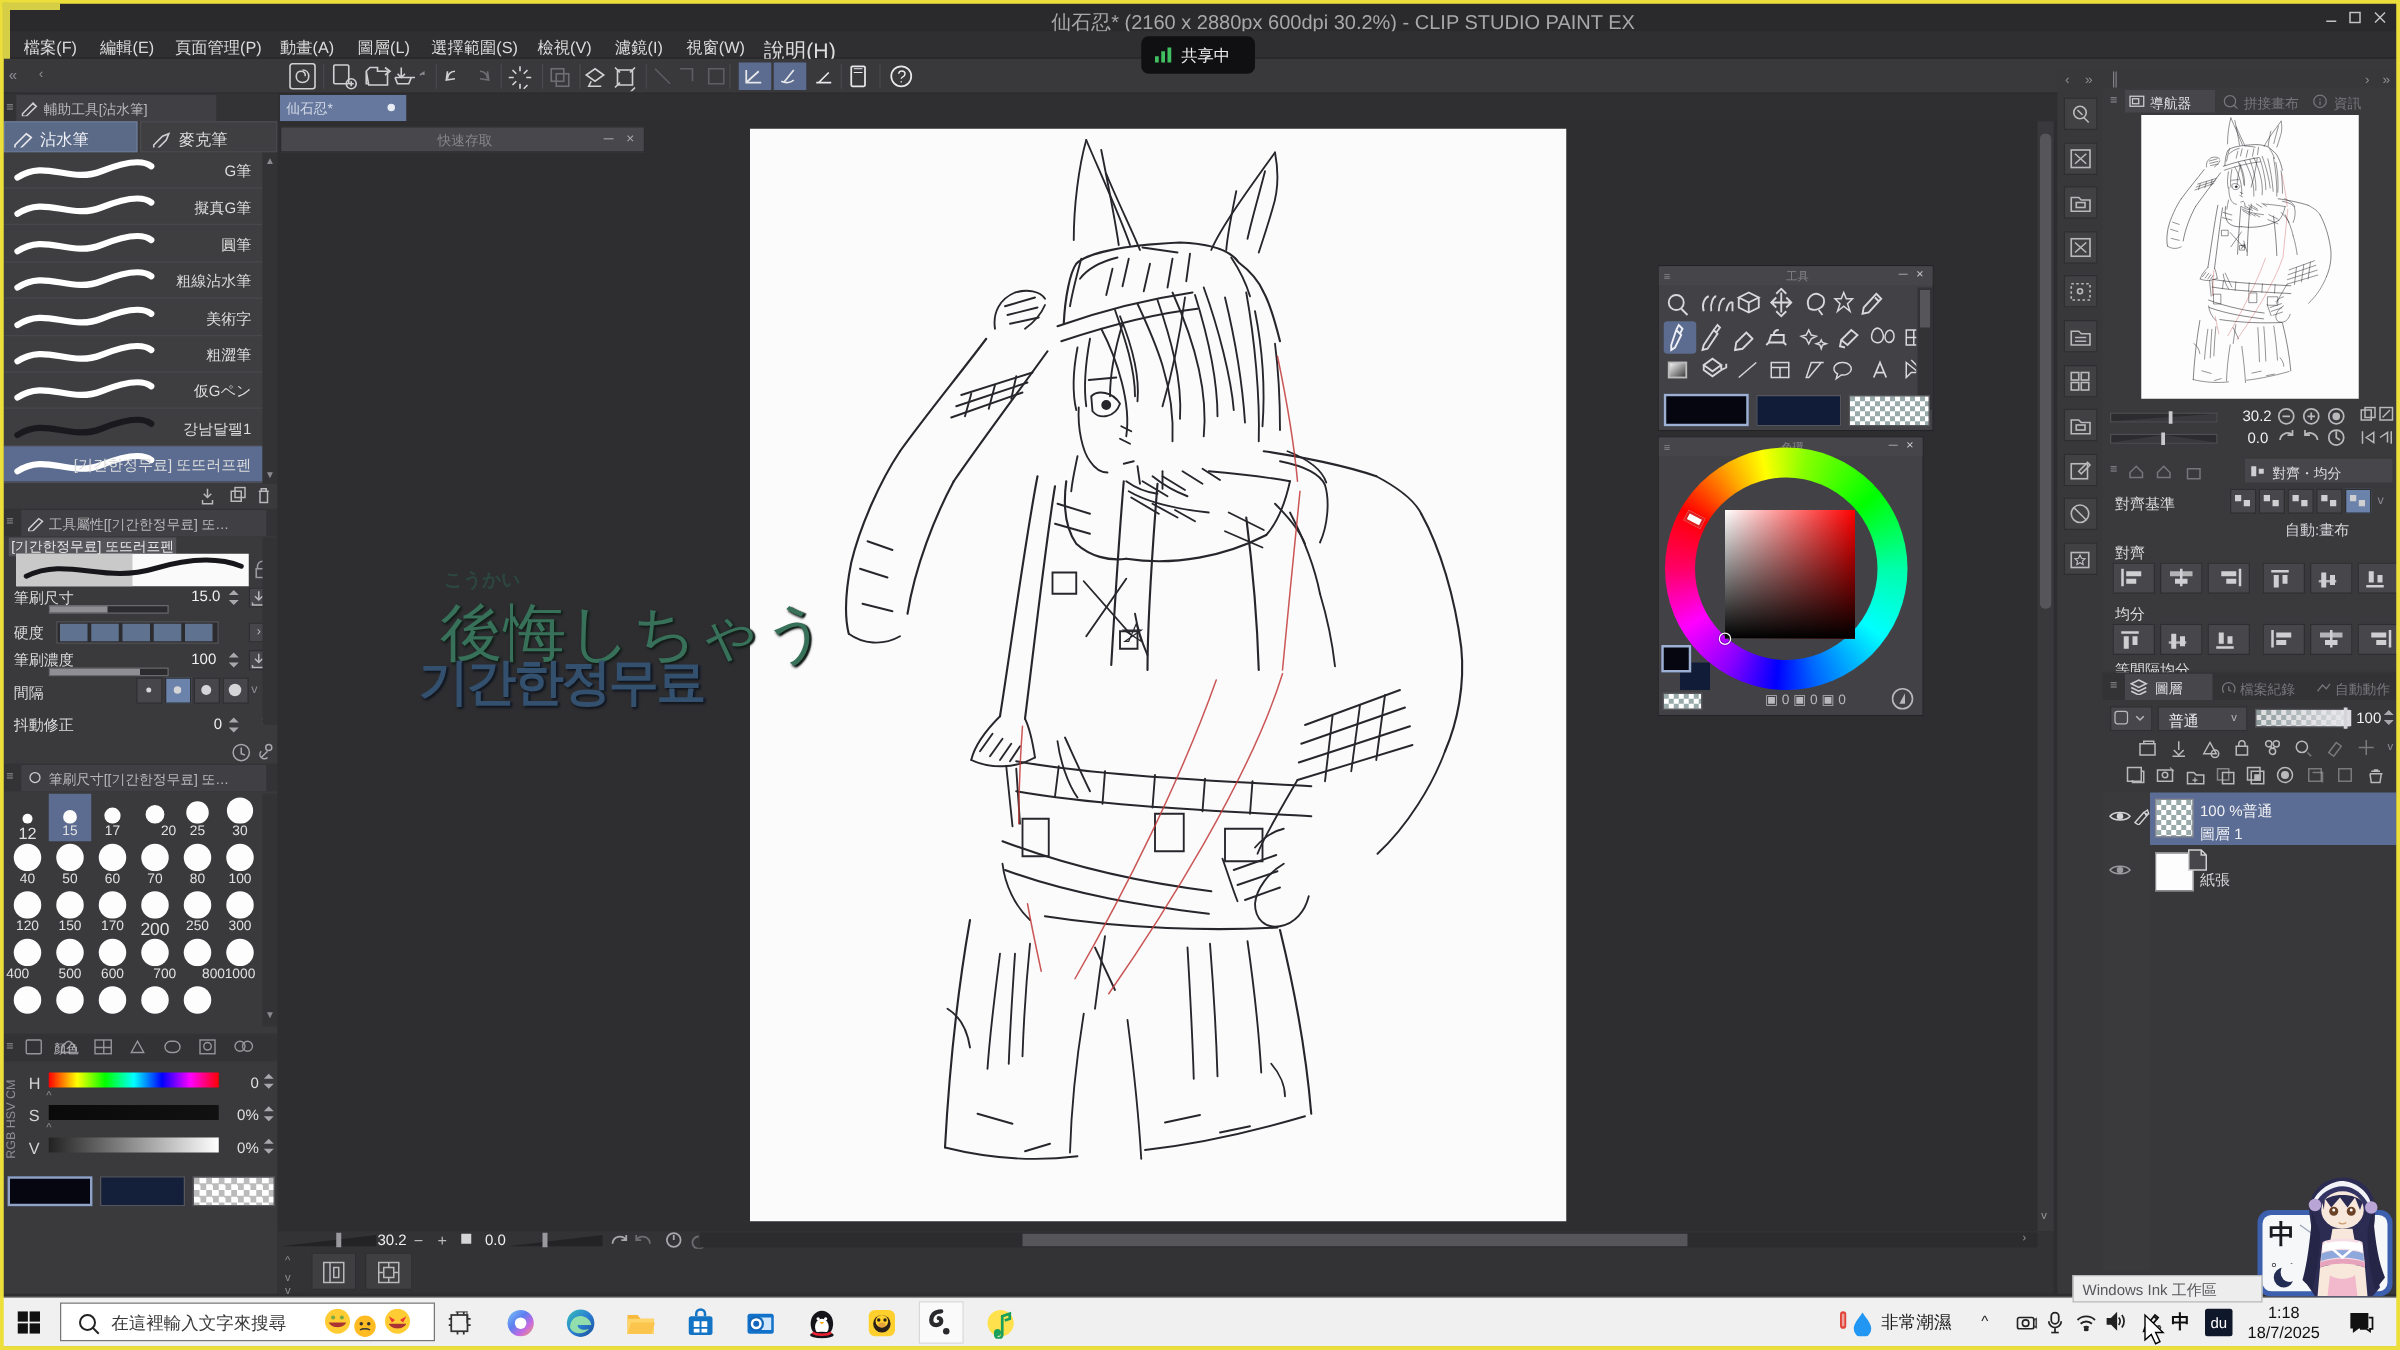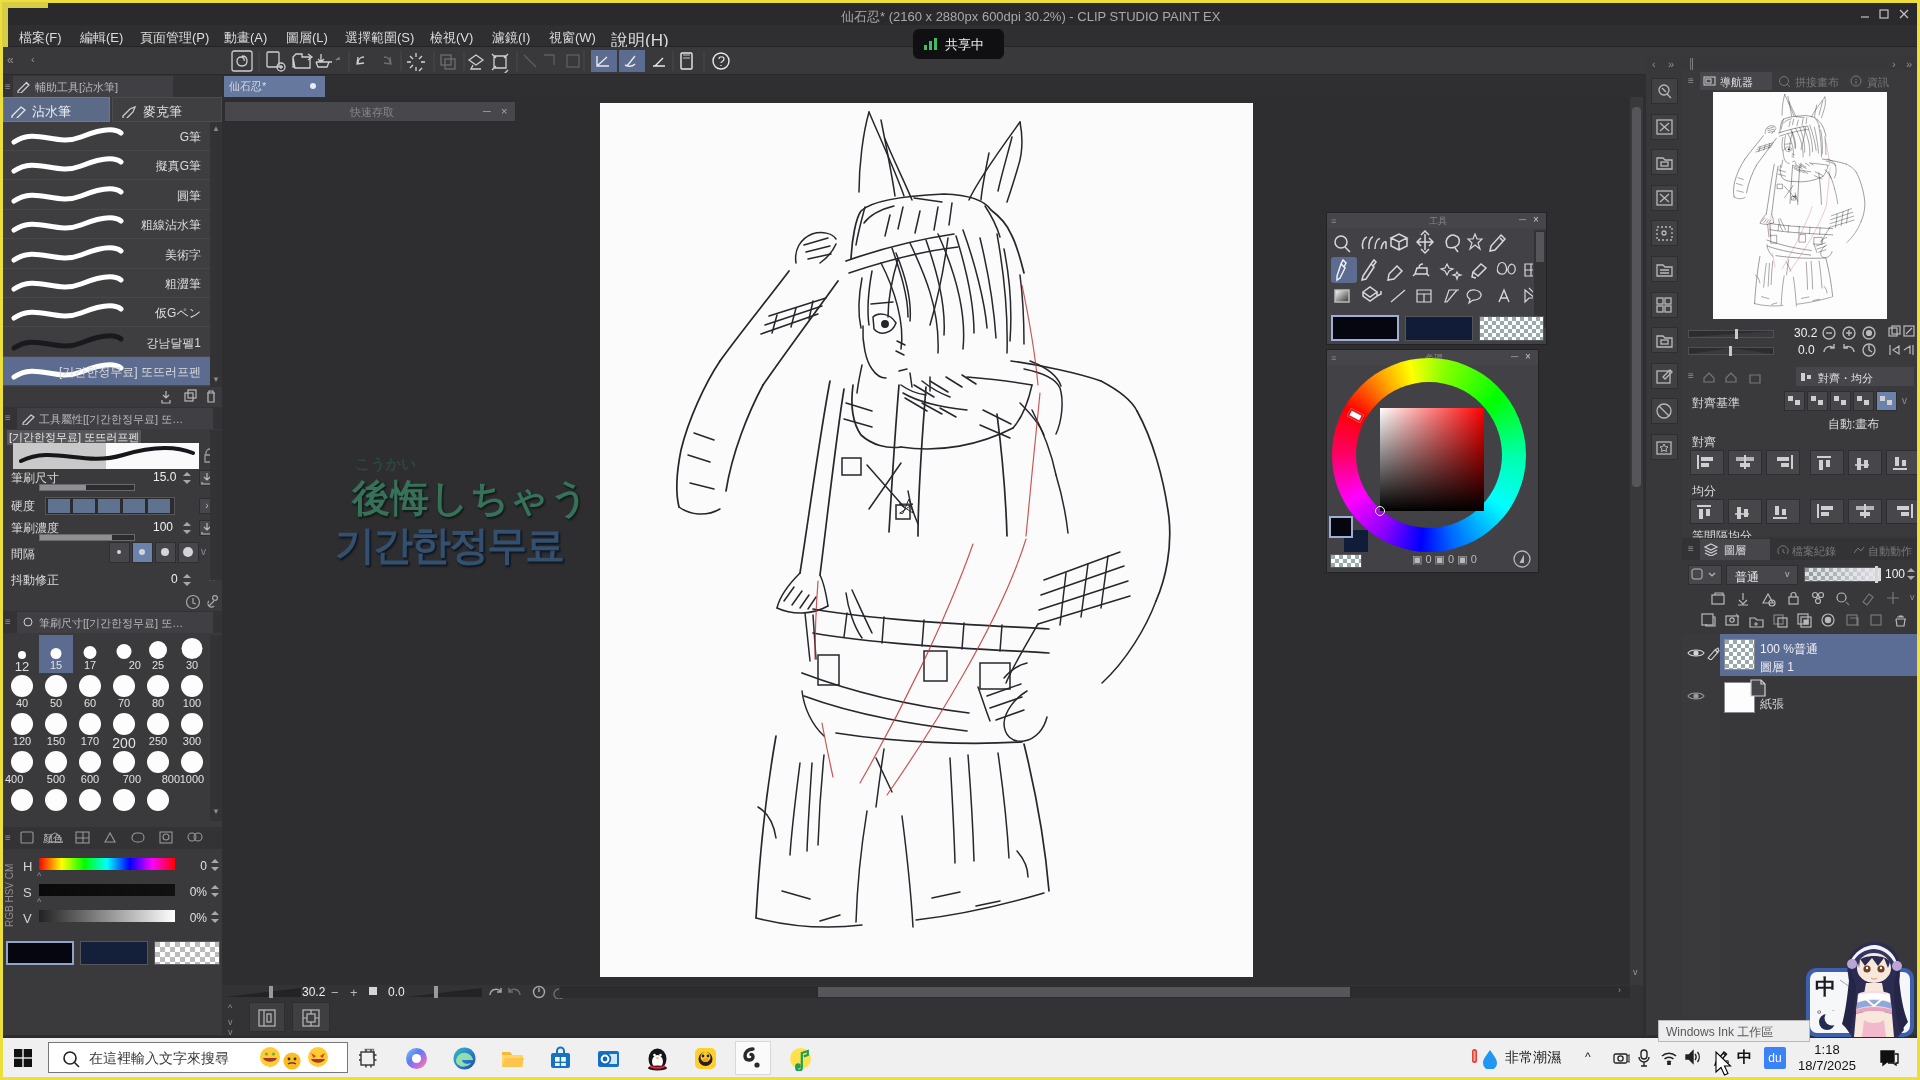--- a/index.html
+++ b/index.html
@@ -11,21 +11,21 @@
 .ck{background:conic-gradient(#fff 0 25%,#bbb 0 50%,#fff 0 75%,#bbb 0) 0 0/10px 10px}
 .ck2{background:conic-gradient(#fff 0 25%,#9aa 0 50%,#fff 0 75%,#9aa 0) 0 0/8px 8px}
 </style></head><body>
 
 <div class="a" style="left:0;top:0;width:1920px;height:1080px;border:3px solid #ecdf3c;z-index:90;pointer-events:none"></div>
 <div class="a" style="left:2px;top:2px;width:46px;height:6px;background:#d6ce44;z-index:91"></div>
 <div class="a" style="left:2px;top:2px;width:6px;height:45px;background:#d6ce44;z-index:91"></div>
 <div class="a" style="left:0;top:1077px;width:1920px;height:3px;background:#ecdf3c;z-index:91"></div>
 
 <div class="a" style="left:3px;top:3px;width:1914px;height:22px;background:#2a2a2c">
-<div class="a dim" style="left:838px;top:5px;font-size:13px;color:#a8a8aa">仙石忍* (2160 x 2880px 600dpi 30.2%)  - CLIP STUDIO PAINT EX</div>
+<div class="a dim" style="left:838px;top:5px;font-size:16px;color:#a8a8aa">仙石忍* (2160 x 2880px 600dpi 30.2%)  - CLIP STUDIO PAINT EX</div>
 <div class="a" style="left:1855px;top:4px;width:54px;height:14px">
 <svg width="54" height="14">
         <g stroke="#c3c3c5" stroke-width="1.2" fill="none">
           <path d="M3 10h8"></path>
           <rect x="22" y="3" width="8" height="8"></rect>
           <path d="M42 3l8 8M50 3l-8 8"></path>
         </g>
       </svg>
     </div>
 </div>
@@ -721,21 +721,21 @@
     </svg>
 </div>
 
 <div class="a" style="left:224px;top:101px;width:292px;height:21px;background:#48484c;border:1px solid #2c2c2e;z-index:20">
 <div class="a" style="left:125px;top:3px;font-size:11px;color:#85858a">快速存取</div>
 <div class="a" style="left:258px;top:3px;font-size:11px;color:#aaa">─</div>
 <div class="a" style="left:276px;top:3px;font-size:11px;color:#aaa">×</div>
 </div>
 
 <div class="a" style="left:355px;top:455px;font-size:15px;color:#2c473f;z-index:5;font-weight:bold">こうかい</div>
-<div class="a" style="left:352px;top:473px;font-size:38px;color:#38715a;z-index:5;font-weight:bold;letter-spacing:1px;text-shadow:1px 2px 2px #141b18,2px 1px 1px #1c2a24">後悔しちゃう</div>
+<div class="a" style="left:352px;top:473px;font-size:50px;color:#38715a;z-index:5;font-weight:normal;letter-spacing:1px;text-shadow:1px 2px 2px #141b18,2px 1px 1px #1c2a24">後悔しちゃう</div>
 <div class="a" style="left:335px;top:518px;font-size:40px;color:#33506f;z-index:5;font-weight:bold;letter-spacing:-2px;text-shadow:1px 2px 2px #12161d,2px 1px 1px #1a2230">기간한정무료</div>
 
 <div class="a" style="left:1630px;top:97px;width:13px;height:888px;background:#39393c">
 <div class="a" style="left:2px;top:10px;width:9px;height:380px;background:#55555a;border-radius:4px"></div>
 <div class="a" style="left:3px;top:870px;font-size:9px;color:#999">v</div>
 </div>
 
 <div class="a" style="left:222px;top:985px;width:1421px;height:50px;background:#333336">
 <svg class="a" style="left:3px;top:1px" width="78" height="12">
       <path d="M0 11 L76 11 L76 2 Z" fill="#232326"></path>
@@ -1515,21 +1515,21 @@
       </g>
     </svg>
 <svg class="a" style="left:1712px;top:10px" width="18" height="18">
       <g stroke="#111" fill="none" stroke-width="1.4">
         <path d="M4 14l8-10 2.5 2L6 16l-3 1z"></path>
         <path d="M11 5l3 2.5"></path>
         <path d="M14 13c1.5-1 3 .5 2 2" opacity=".8"></path>
       </g>
     </svg>
 <div class="a" style="left:1737px;top:10px;font-size:15px;color:#111;font-weight:bold">中</div>
-<div class="a" style="left:1764px;top:9px;width:22px;height:22px;background:#3b82f6;color:#fff;font-size:12px;text-align:center;line-height:22px;border-radius:2px">du</div>
+<div class="a" style="left:1764px;top:9px;width:22px;height:22px;background:#0f172a;color:#fff;font-size:12px;text-align:center;line-height:22px;border-radius:2px">du</div>
 <div class="a" style="left:1798px;top:4px;width:58px;text-align:center;font-size:13px;color:#111">1:18</div>
 <div class="a" style="left:1790px;top:20px;width:74px;text-align:center;font-size:13px;color:#111">18/7/2025</div>
 <svg class="a" style="left:1878px;top:10px" width="22" height="19">
       <g stroke="#111" fill="none" stroke-width="1.4">
         <path d="M3 3h13v11H9l-4 3v-3H3z" fill="#111"></path>
         <path d="M17 6h3v9h-2v2l-3-2h-5"></path>
       </g>
     </svg>
 </div>
 <div class="a" style="left:1658px;top:1020px;width:152px;height:22px;background:#ededee;border:1px solid #b8b8ba;z-index:70">

